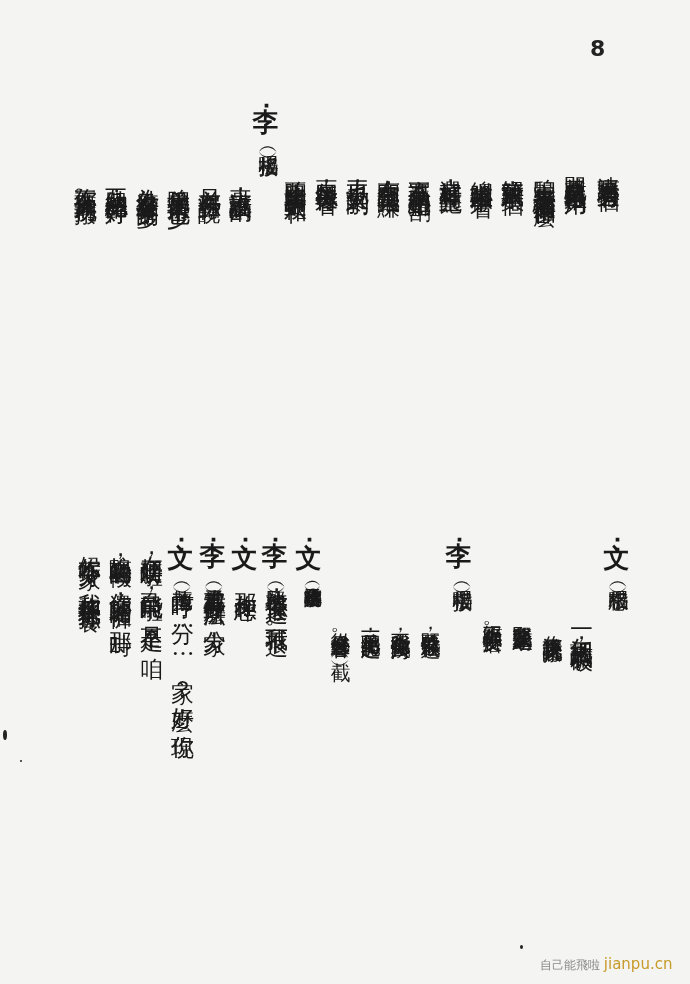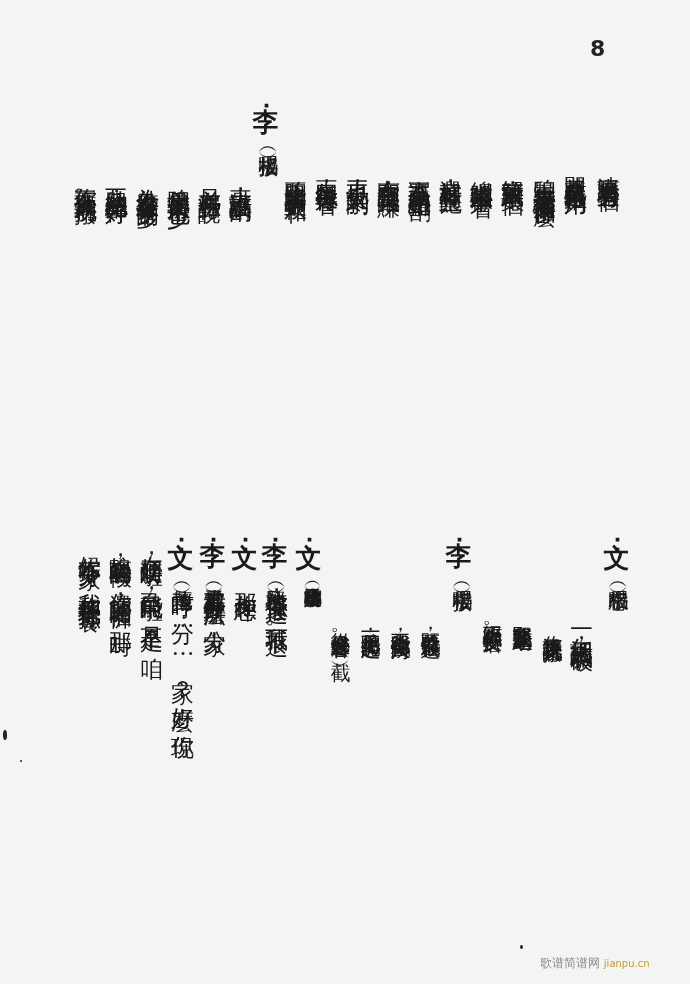--- a/index.html
+++ b/index.html
@@ -25,21 +25,21 @@
   }
   .col.small { font-size: 20px; letter-spacing: 1px; }
   .col.tiny { font-size: 18px; letter-spacing: 0px; }
   .speaker { font-family: "DejaVu Sans", sans-serif; font-weight: bold; font-size: 25px; }
   .speaker .sname { font-size: 26px; }
   .direction { font-size: 20px; letter-spacing: 0; }
   .watermark {
     position: absolute; left: 540px; top: 955px;
     font-family: "DejaVu Sans", sans-serif; font-size: 12px; color: #8a8a8a;
   }
-  .watermark .url { color: #c79a2a; font-size: 10px; }
+  .watermark .url { color: #c79a2a; font-size: 15px; }
   .speck { position: absolute; background: #222; border-radius: 50%; }
 </style>
 </head>
 <body>
 
 <div class="page">
 
   <div class="page-number">8</div>
 
   <div class="col" style="left:596px; top:158px;">連惠賢勞力有三個；</div>
@@ -118,16 +118,16 @@
   </div>
   <div class="col" style="left:139px; top:538px;">在翅膀硬啦，自己能飛啦，是不是？咱</div>
   <div class="col" style="left:108px; top:538px;">娘臨老的時候，你還穿的開襠褲，那時</div>
   <div class="col" style="left:77px; top:538px;">候你咋不分家？我和你嫂子把你抓養</div>
 
   <div class="speck" style="left:3px; top:730px; width:4px; height:10px;"></div>
   <div class="speck" style="left:20px; top:760px; width:2px; height:2px;"></div>
   <div class="speck" style="left:520px; top:945px; width:3px; height:4px;"></div>
 
   <div class="watermark">
-    <span>歌谱简谱网</span>
+    <span>自己能飛啦</span>
     <span class="url">jianpu.cn</span>
   </div>
 </div>
 
 </body></html>

